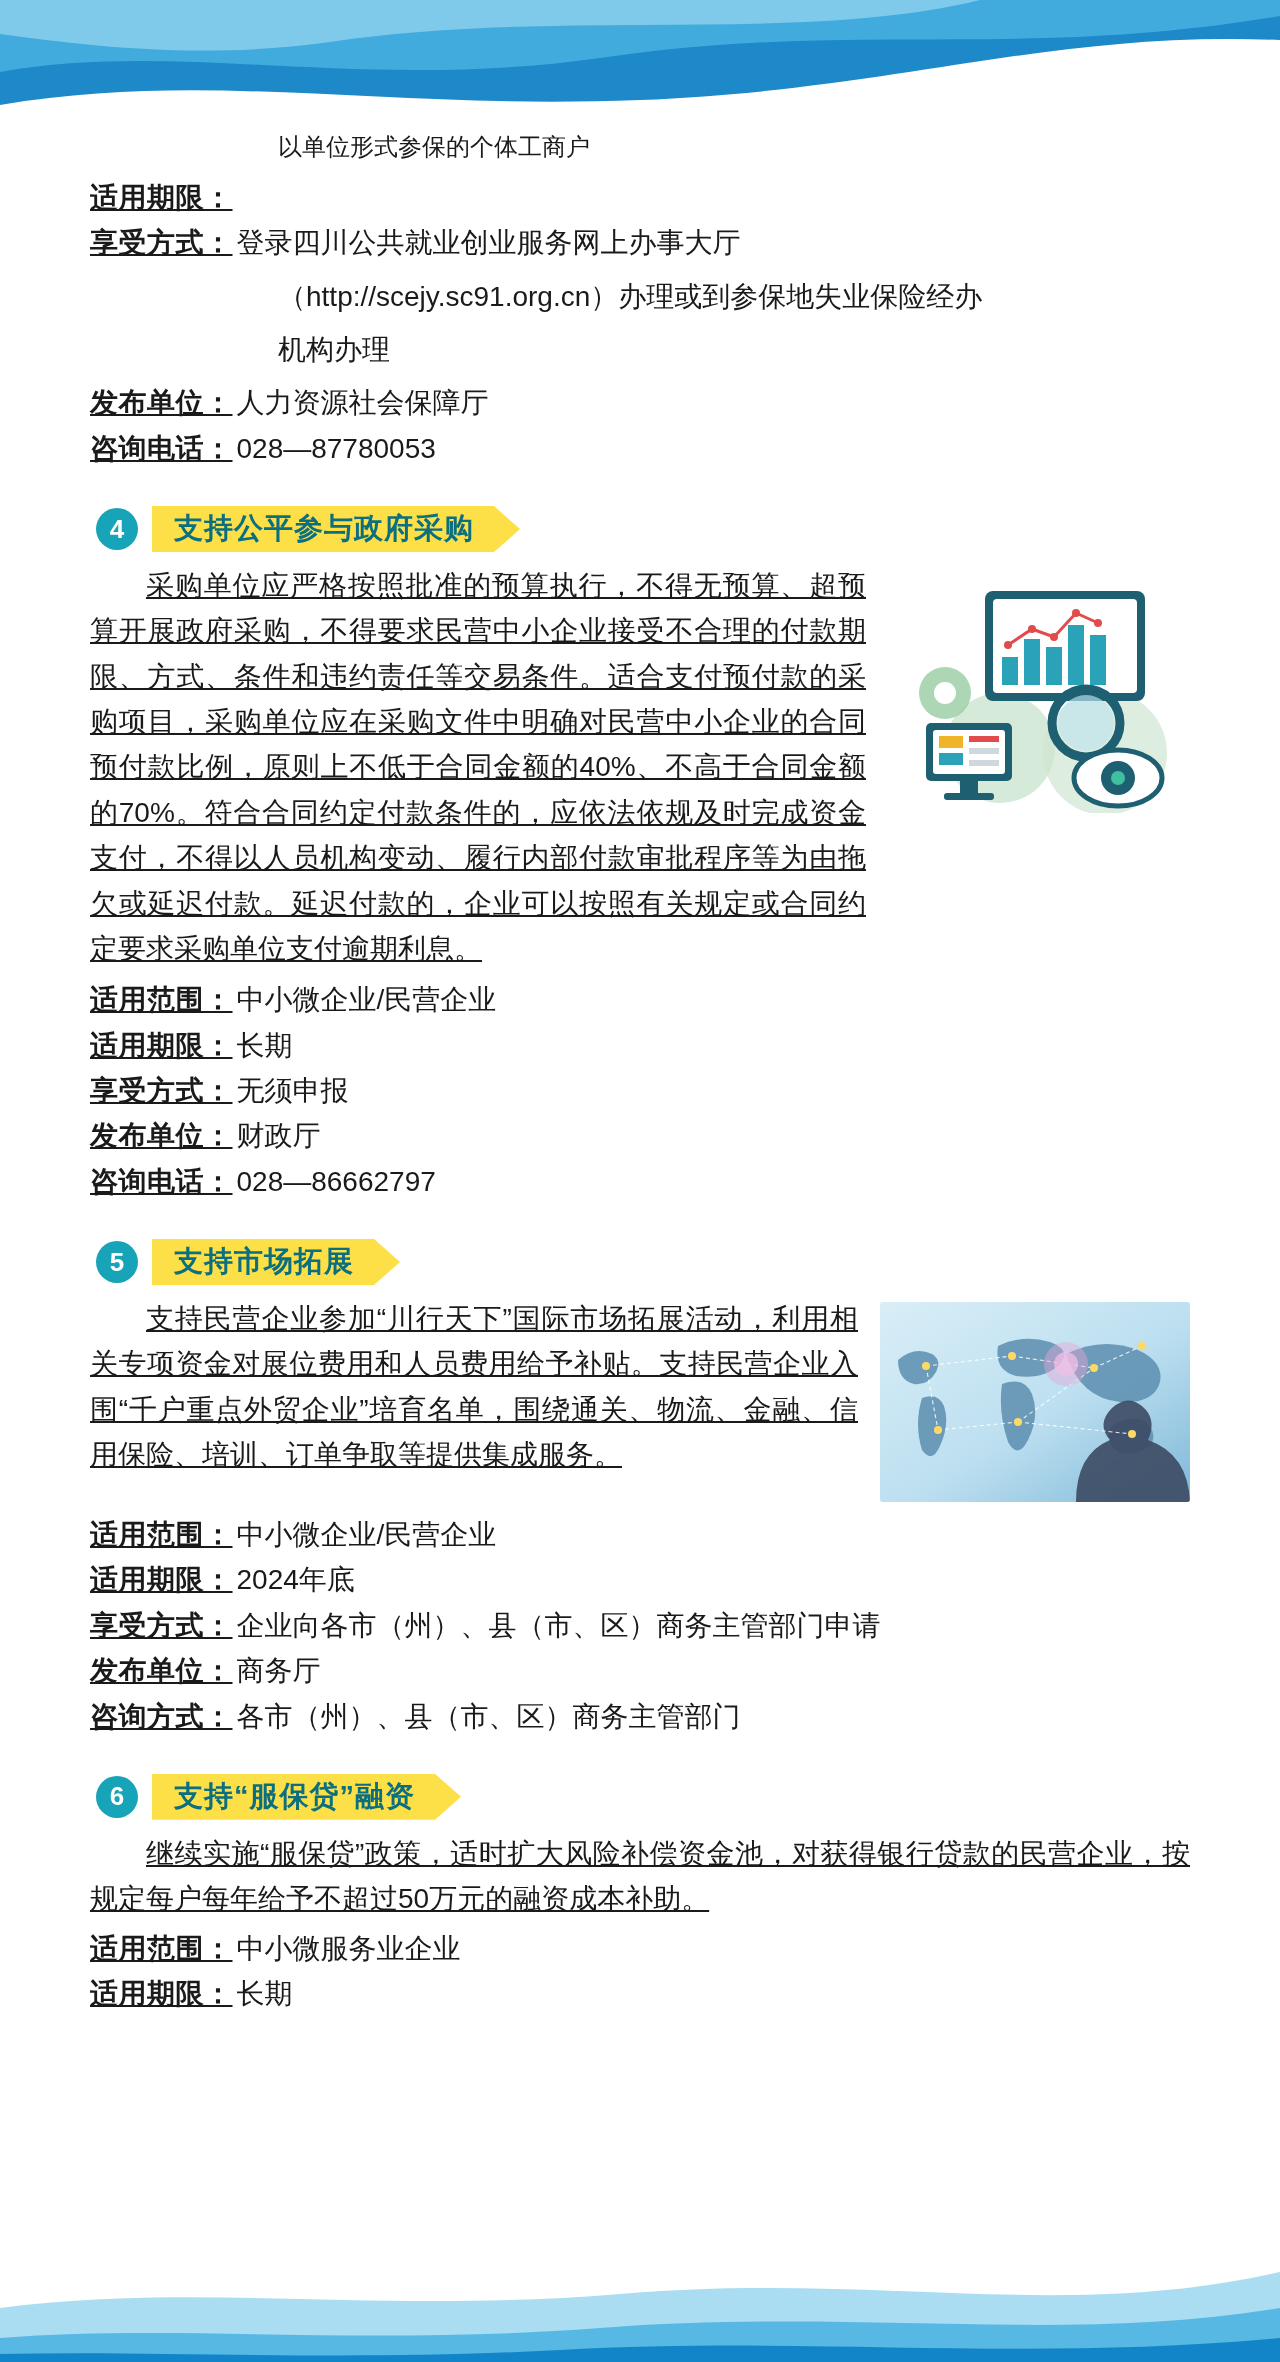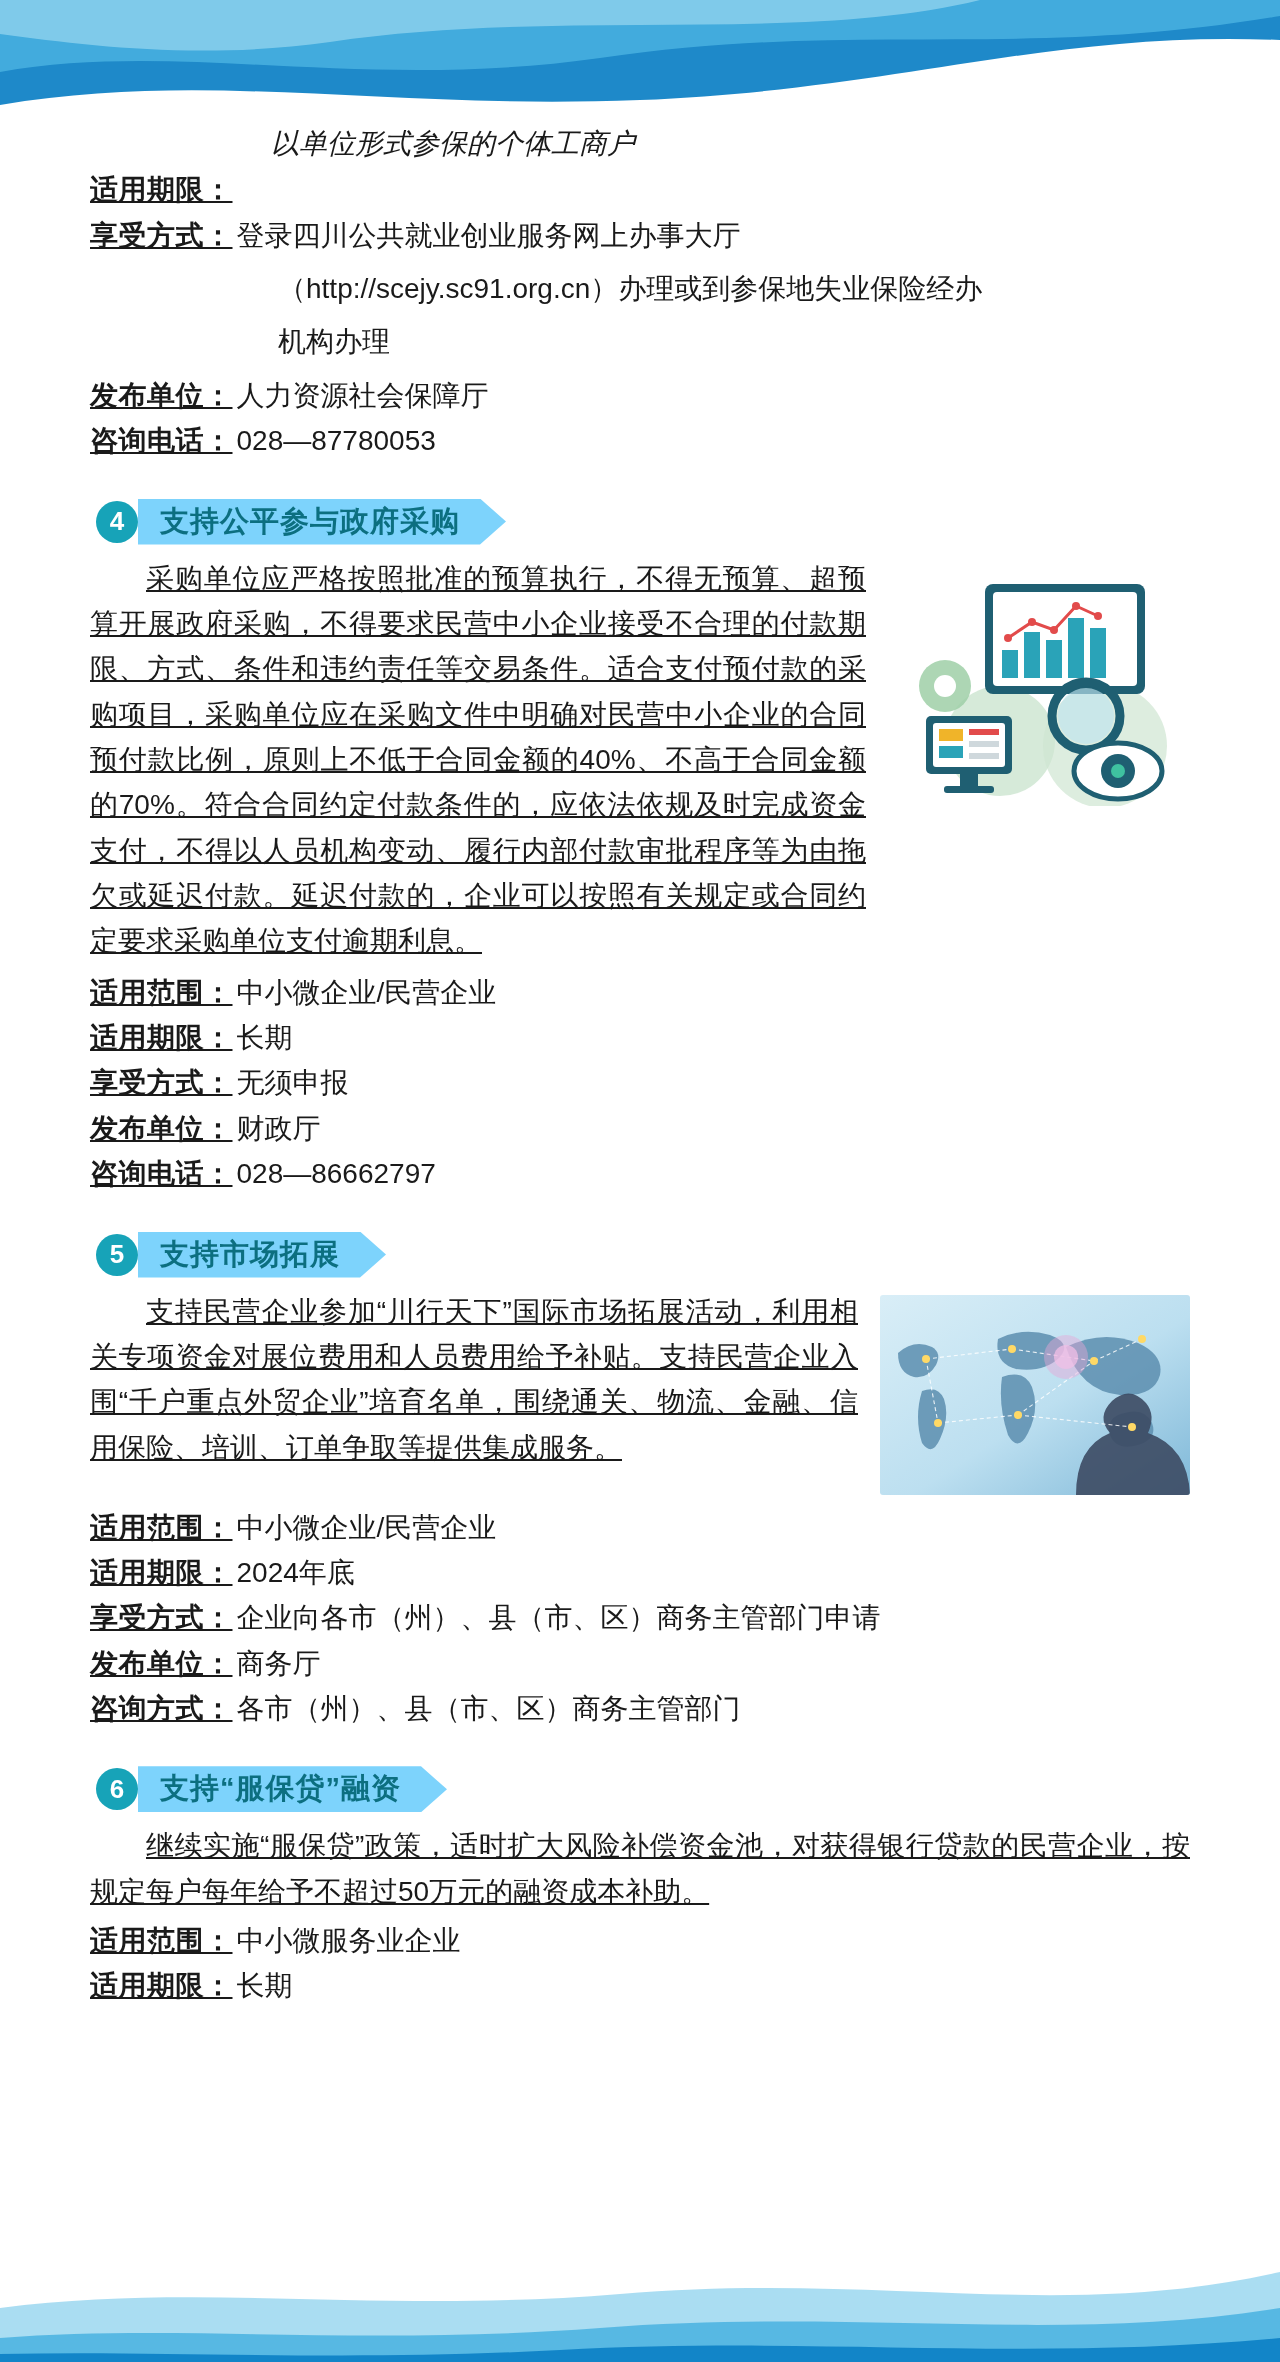--- a/index.html
+++ b/index.html
@@ -54,25 +54,24 @@
     padding-left: 4px;
   }
 
   .indent-line {
     font-size: 28px;
     line-height: 1.62;
     margin: 8px;
     padding-left: 180px;
   }
   .first-line {
-    font-size: 28px;
+    font-size: 24px;
     line-height: 1.62;
-    margin: 1px;
+    margin: 8px;
     padding-left: 180px;
-    font-style: italic;
   }
 
   
   .section-head {
     display: flex;
     align-items: center;
     margin: 34px 0 10px 0;
     height: 48px;
     position: relative;
   }
@@ -85,25 +84,25 @@
     font-size: 26px;
     font-weight: bold;
     display: flex;
     align-items: center;
     justify-content: center;
     flex: none;
     margin-left: 6px;
   }
   .head-banner {
     position: relative;
-    margin-left: 0;
+    margin-left: 14px;
     height: 46px;
     display: flex;
     align-items: center;
-    background: #7dd3fc;
+    background: #fde047;
     padding: 0 46px 0 22px;
     clip-path: polygon(0 0, calc(100% - 26px) 0, 100% 50%, calc(100% - 26px) 100%, 0 100%);
   }
   .head-banner .htxt {
     font-size: 29px;
     font-weight: bold;
     color: #0c6f80;
     letter-spacing: 1px;
     white-space: nowrap;
   }

